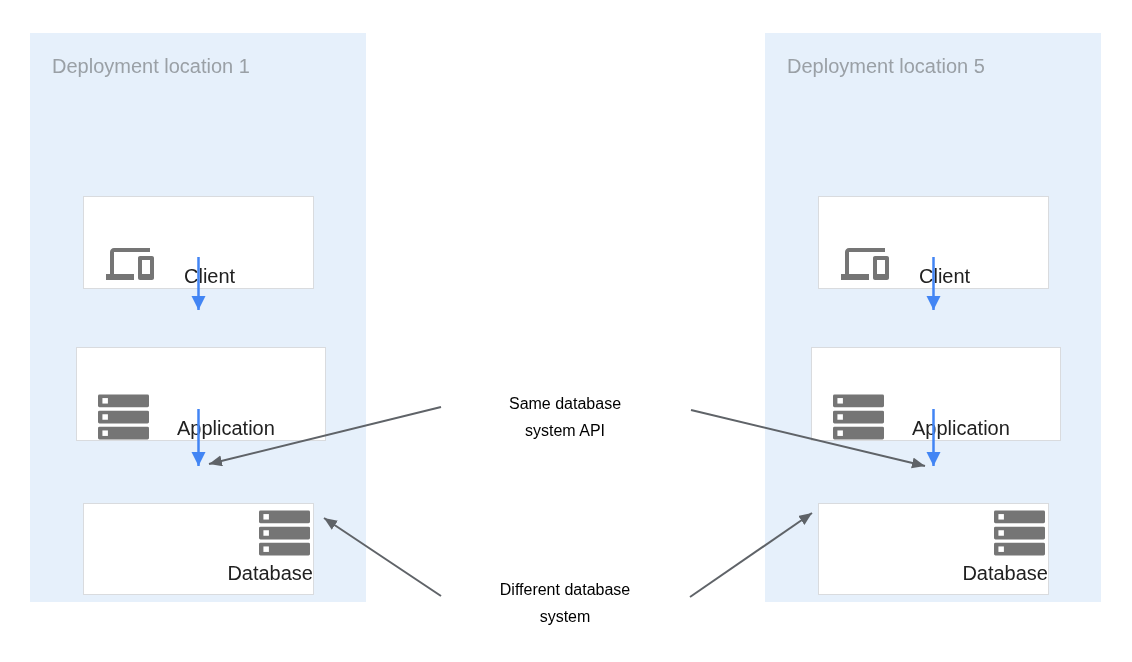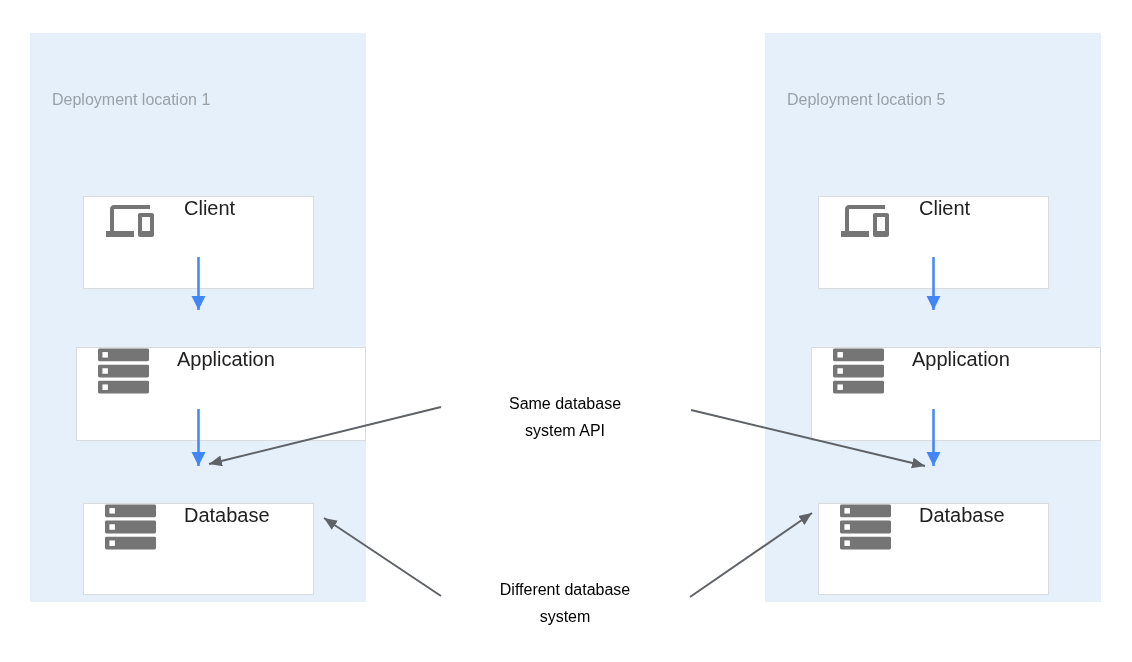--- a/index.html
+++ b/index.html
@@ -21,37 +21,36 @@
     width: 336px;
     height: 569px;
     background: #e6f0fb;
   }
   .zone-1 { left: 30px; }
   .zone-2 { left: 765px; }
   .zone-title {
     position: absolute;
     left: 22px;
     top: 22px;
-    font-size: 16px;
+    font-size: 20px;
     color: #9aa0a6;
     white-space: nowrap;
-    margin-top: 36px;
   }
   .node {
     position: absolute;
     background: #ffffff;
     border: 1px solid #d9dbde;
     box-sizing: border-box;
     display: flex;
-    align-items: flex-start;
+    align-items: flex-end;
     padding-left: 17px;
   }
   .node-client      { left: 83px;  top: 163px; width: 231px; height: 93px; }
-  .node-application { left: 76px;  top: 314px; width: 290px; height: 94px; }
-  .node-database    { left: 83px;  top: 470px; width: 231px; height: 92px; }
+  .node-application { left: 76px;  top: 314px; width: 250px; height: 94px; }
+  .node-database    { left: 83px;  top: 470px; width: 231px; height: 92px; flex-direction: column; }
   .zone-2 .node-client      { left: 818px;  }
   .zone-2 .node-application { left: 811px; }
   .zone-2 .node-database    { left: 818px; }
   
   .zone .node { margin-left: 0; }
   .zone-1 .node { transform: translateX(-30px); }
   .zone-2 .node { transform: translateX(-765px); }
   .node-icon {
     width: 58px;
     display: flex;

